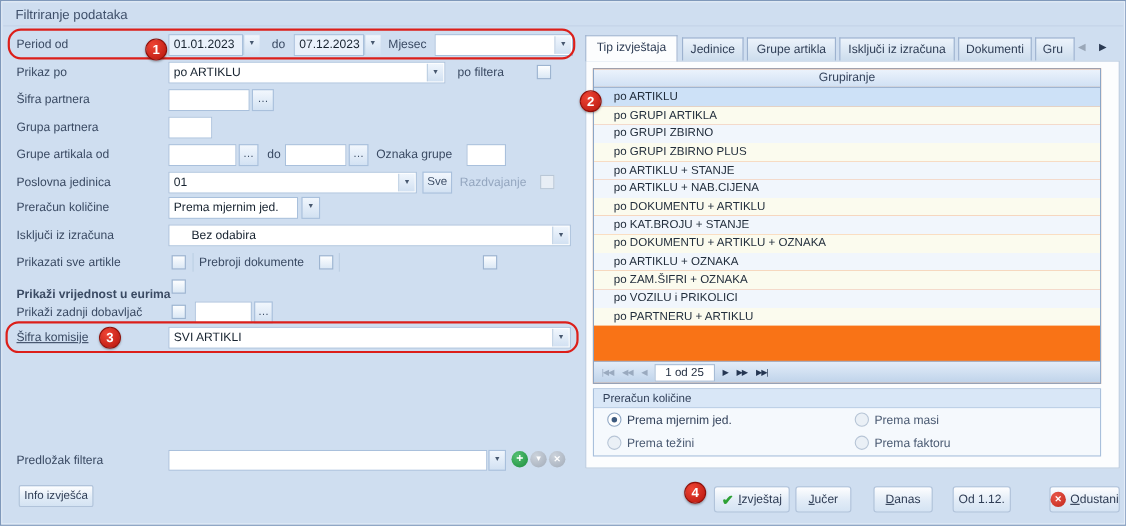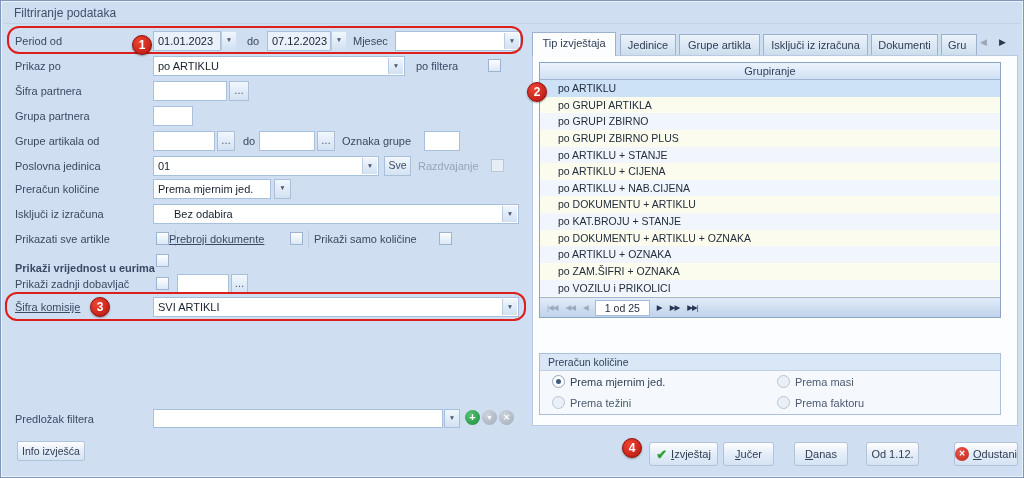--- a/index.html
+++ b/index.html
@@ -31,22 +31,22 @@
     background:radial-gradient(circle at 35% 30%,#ef4434,#b5150d);border:1px solid #8e0f09;
     color:#fff;font-weight:bold;font-size:12px;text-align:center;line-height:18px;
     box-shadow:0 1px 2px rgba(0,0,0,.35);}
   .panel{position:absolute;left:531px;top:54px;width:486px;height:371px;
     background:#fcfdfe;border:1px solid #b8cadf;}
   .tab{position:absolute;top:33px;height:21px;background:linear-gradient(#ecf3fb,#cddded);
     border:1px solid #9db2cf;border-bottom:none;color:#2f3e56;font-size:11px;
     text-align:center;line-height:20px;overflow:hidden;white-space:nowrap;z-index:5;}
   .tab.active{top:31px;height:24px;background:#fcfdfe;z-index:6;}
   .tabarrow{position:absolute;top:36px;font-size:9px;z-index:6;}
-  .grid{position:absolute;left:538px;top:61px;width:462px;height:256px;
-    border:1px solid #8ba5c6;background:#0f766e;text-decoration:underline;}
+  .grid{position:absolute;left:538px;top:61px;width:462px;height:287px;
+    border:1px solid #8ba5c6;background:#f97316;text-decoration:underline;}
   .ghead{position:absolute;left:0;right:0;top:0;height:17px;
     background:linear-gradient(#ecf3fc,#d0e0f3);border-bottom:1px solid #9fb5d2;
     color:#33425b;font-size:11px;text-align:center;line-height:16px;}
   .grows{position:absolute;left:0;right:0;top:17px;bottom:20px;overflow:hidden;}
   .grid-row{height:16.65px;line-height:16.6px;font-size:10.5px;color:#222e3c;
     padding-left:18px;white-space:nowrap;}
   .grid-row.sel{background:#cde1f7;}
   .grid-row.alt-a{background:#fbfbee;}
   .grid-row.alt-b{background:#f1f6fc;}
   .gfoot{position:absolute;left:0;right:0;bottom:0;height:20px;
@@ -139,24 +139,23 @@
 
   <div class="lbl" style="left:14px;top:203px;">Isključi iz izračuna</div>
   <div class="combo" style="left:152px;top:203px;width:366px;padding-left:20px;">
     <span>Bez odabira</span>
     <span class="arr">▼</span>
   </div>
 
   <div class="lbl" style="left:14px;top:228px;">Prikazati sve artikle</div>
   <span class="chk" style="left:155px;top:231px;"></span>
   <div class="vsep" style="left:174px;top:229px;height:17px;"></div>
-  <div class="lbl" style="left:168px;top:228px;text-decoration:underline;">Prebroji dokumente</div>
+  <div class="lbl" style="left:180px;top:228px;">Prebroji dokumente</div>
   <span class="chk" style="left:289px;top:231px;"></span>
   <div class="vsep" style="left:307px;top:229px;height:17px;"></div>
-  <div class="lbl" style="left:313px;top:228px;">Prikaži samo količine</div>
   <span class="chk" style="left:438px;top:231px;"></span>
 
   <div class="lbl" style="left:14px;top:257px;font-weight:bold;">Prikaži vrijednost u eurima</div>
   <span class="chk" style="left:155px;top:253px;"></span>
 
   <div class="lbl" style="left:14px;top:273px;">Prikaži zadnji dobavljač</div>
   <span class="chk" style="left:155px;top:276px;"></span>
   <div class="input" style="left:176px;top:273px;width:52px;"></div>
   <div class="sqbtn" style="left:230px;top:273px;width:17px;">…</div>
 
@@ -191,21 +190,20 @@
   <span class="tabarrow" style="left:998px;color:#2b3a52;">▶</span>
 
   <div class="grid">
     <div class="ghead">Grupiranje</div>
     <div class="grows">
         <div class="grid-row sel">po ARTIKLU</div>
         <div class="grid-row alt-a">po GRUPI ARTIKLA</div>
         <div class="grid-row alt-b">po GRUPI ZBIRNO</div>
         <div class="grid-row alt-a">po GRUPI ZBIRNO PLUS</div>
         <div class="grid-row alt-b">po ARTIKLU + STANJE</div>
-        <div class="grid-row alt-a">po ARTIKLU + CIJENA</div>
         <div class="grid-row alt-b">po ARTIKLU + NAB.CIJENA</div>
         <div class="grid-row alt-a">po DOKUMENTU + ARTIKLU</div>
         <div class="grid-row alt-b">po KAT.BROJU + STANJE</div>
         <div class="grid-row alt-a">po DOKUMENTU + ARTIKLU + OZNAKA</div>
         <div class="grid-row alt-b">po ARTIKLU + OZNAKA</div>
         <div class="grid-row alt-a">po ZAM.ŠIFRI + OZNAKA</div>
         <div class="grid-row alt-b">po VOZILU i PRIKOLICI</div>
         <div class="grid-row alt-a">po PARTNERU + ARTIKLU</div>
       </div>
     <div class="gfoot">

